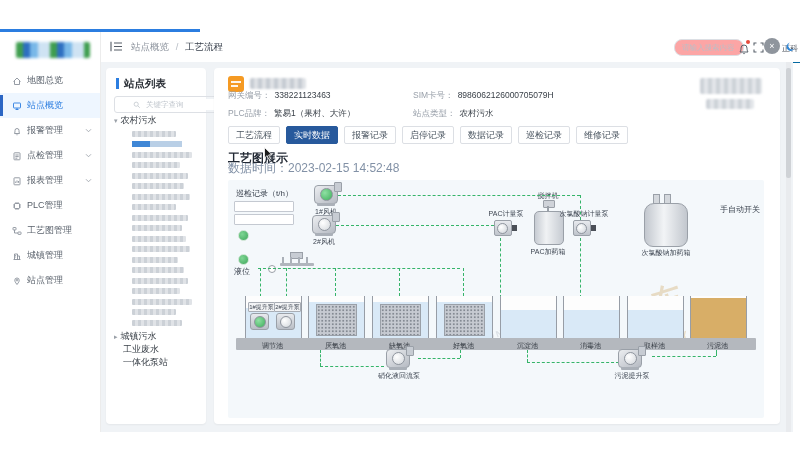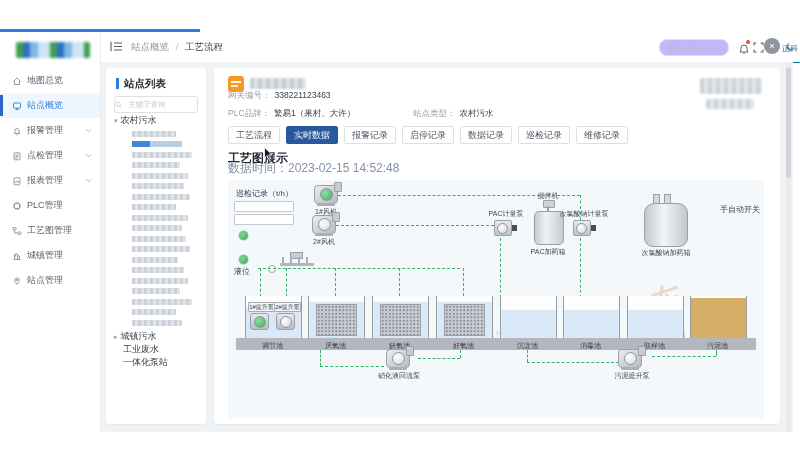--- a/index.html
+++ b/index.html
@@ -19,38 +19,38 @@
   .nav-item .chev{position:absolute;right:8px;width:7px;height:5px;stroke:#9aa0a8;fill:none;stroke-width:1;}
   .nav-item.active{color:#2b7de0;background:#eef6ff;}
   .nav-item.active svg.nico{stroke:#2b7de0;}
   .nav-item.active .abar{position:absolute;left:0;top:2px;bottom:2px;width:3px;background:#2b66c4;}
   
   .topbar{position:absolute;left:101px;top:32px;width:699px;height:30px;background:#fff;border-bottom:1px solid #0369a1;}
   .collapse{position:absolute;left:9px;top:9px;width:13px;height:11px;stroke:#555c66;fill:none;stroke-width:1.1;cursor:pointer;}
   .crumb{position:absolute;left:30px;top:9px;font-size:9.5px;color:#8b929c;}
   .crumb .sep{margin:0 4px;color:#b6bcc4;}
   .crumb .cur{color:#39414d;}
-  .gsearch{position:absolute;left:558px;top:7px;width:58px;height:15px;border:1px solid #dcdfe4;border-radius:8px;
-           display:flex;align-items:center;padding:0 5px;background:#c4b5fd;}
+  .gsearch{position:absolute;left:573px;top:7px;width:58px;height:15px;border:1px solid #dcdfe4;border-radius:8px;
+           display:flex;align-items:center;padding:0 5px;background:#fca5a5;}
   .gsearch input{border:none;outline:none;width:100%;font-size:7.5px;color:#555;background:transparent;font-family:inherit;}
   .gsearch input::placeholder{color:#b9bfc7;}
   .icon-btn{position:absolute;cursor:pointer;}
   .belldot{position:absolute;left:8px;top:-1px;width:4px;height:4px;border-radius:50%;background:#e84b3c;}
   .avatar{position:absolute;left:663px;top:6px;width:16px;height:16px;border-radius:50%;background:#8f959d;
           color:#fff;font-size:9px;display:flex;align-items:center;justify-content:center;cursor:pointer;}
   .uname{position:absolute;left:681px;top:11px;font-size:8px;color:#4a515b;}
   
   .content-bg{position:absolute;left:101px;top:62px;width:692px;height:370px;background:#f0f3f6;}
   .card{position:absolute;background:#fff;border-radius:4px;box-shadow:0 1px 2px rgba(0,0,0,.05);}
   
   .slist{left:106px;top:68px;width:100px;height:356px;}
   .slist-title{position:absolute;left:10px;top:10px;font-size:10.5px;font-weight:bold;color:#2a2f36;
                border-left:3px solid #2b7de0;padding-left:5px;line-height:11px;}
   .ssearch{position:absolute;left:8px;top:28px;width:82px;height:15px;border:1px solid #dde0e5;border-radius:3px;
-           display:flex;align-items:center;padding:0 0;}
+           display:flex;align-items:center;padding:0 18px;}
   .ssearch input{border:none;outline:none;width:100%;font-size:7.5px;color:#555;font-family:inherit;}
   .ssearch input::placeholder{color:#c0c6cd;}
   .tnode{position:absolute;font-size:9px;color:#3a4149;cursor:pointer;}
   .tnode .car{color:#9aa0a8;font-size:7px;margin-right:3px;}
   .tredacted{position:absolute;left:0;top:58px;right:0;}
   .tr{height:6px;margin:4.5px 0 0 26px;border-radius:1px;filter:blur(.7px);
       background:repeating-linear-gradient(90deg,#ccd1d7 0 3px,#e0e3e7 3px 6px);}
   .tr.sel{display:flex;background:none;filter:blur(.5px);}
   .tr.sel .selA{width:18px;height:6px;background:#3f87d6;}
   .tr.sel .selB{width:32px;height:6px;background:#b9cfe6;}
@@ -298,20 +298,23 @@
         <i></i>
         <i></i>
       </div>
     <div class="sname"></div>
     <div class="hredact" style="left:486px;top:10px;width:62px;height:16px;"></div>
     <div class="hredact" style="left:492px;top:31px;width:48px;height:10px;"></div>
 
     <div class="finfo" style="left:14px;top:22px;">
       <span class="lb">网关编号：</span><span class="vl">338221123463</span>
     </div>
+    <div class="finfo" style="left:199px;top:22px;">
+      <span class="lb">SIM卡号：</span><span class="vl">8986062126000705079H</span>
+    </div>
     <div class="finfo" style="left:14px;top:40px;">
       <span class="lb">PLC品牌：</span><span class="vl">繁易1（果村、大许）</span>
     </div>
     <div class="finfo" style="left:199px;top:40px;">
       <span class="lb">站点类型：</span><span class="vl">农村污水</span>
     </div>
 
     <div class="tabs">
       <span class="tab">工艺流程</span>
       <span class="tab active">实时数据</span>

